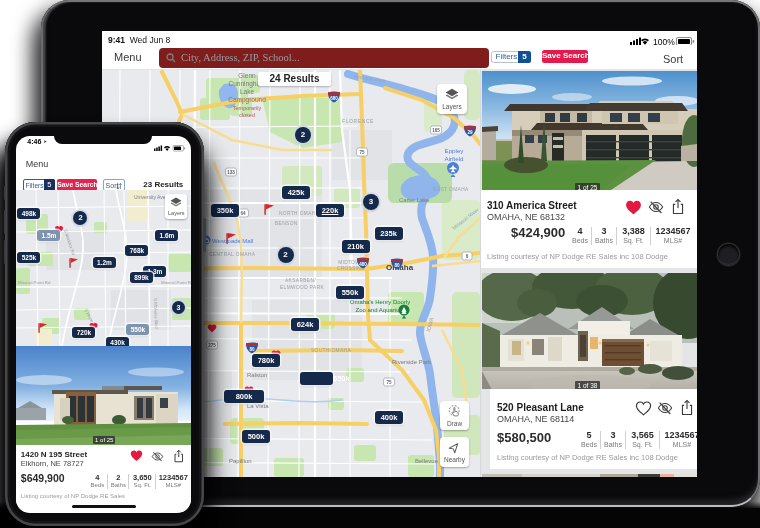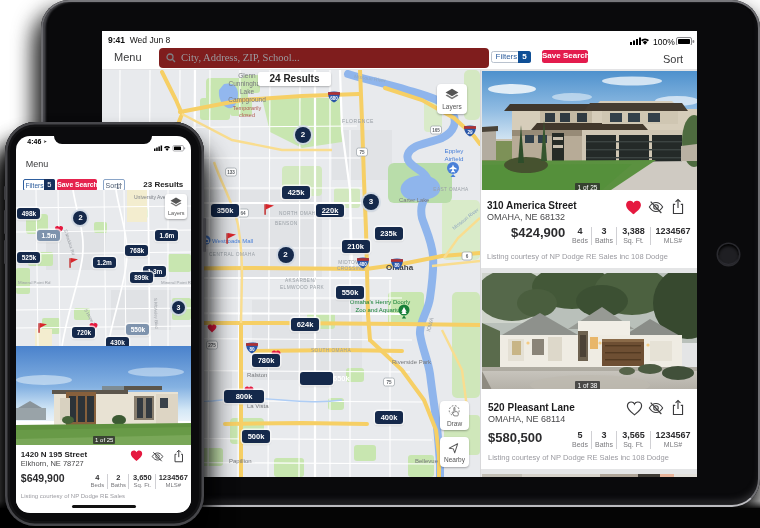--- a/index.html
+++ b/index.html
@@ -478,21 +478,21 @@
           <ellipse cx="196" cy="100" rx="16" ry="7" fill="#41503a"></ellipse>
           <ellipse cx="168" cy="96" rx="12" ry="5" fill="#4c5b42"></ellipse>
           <ellipse cx="145" cy="98" rx="8" ry="4" fill="#57644a"></ellipse>
           <path d="M0 98 L10 117 L0 117 Z" fill="#8e8a80"></path>
           <ellipse cx="108" cy="112" rx="60" ry="10" fill="#beb9af" opacity="0.7"></ellipse>
         </svg>
         
         <div class="abs" style="left:93px; top:108px; width:25px; height:9px; background:rgba(45,45,45,0.8); color:#fff; font-size:6.5px; text-align:center; line-height:9px; border-radius:1px;">1 of 38</div>
       </div>
 
-      <div class="abs" style="left:0; top:319px; width:217px; height:79.5px; background:#fff;">
+      <div class="abs" style="left:9px; top:319px; width:217px; height:79.5px; background:#fff;">
 
         <div class="abs" style="left:7px; top:13px; font-size:10px; font-weight:bold; color:#1c1c1e;">520 Pleasant Lane</div>
 
         <div class="abs" style="left:7px; top:24.5px; font-size:9px; color:#48484a;">OMAHA, NE 68114</div>
 
         <svg class="abs" style="left:145px; top:12px;" width="17" height="15" viewBox="0 0 24 21">
             <path d="M12 19.4 C8 16 2 11.8 2 6.8 C2 3.4 4.6 1.3 7.4 1.3 C9.4 1.3 11.2 2.4 12 4.2 C12.8 2.4 14.6 1.3 16.6 1.3 C19.4 1.3 22 3.4 22 6.8 C22 11.8 16 16 12 19.4 Z" fill="none" stroke="#3c3c3e" stroke-width="1.7"></path>
           </svg>
 
         <svg class="abs" style="left:167px; top:12px;" width="16" height="14" viewBox="0 0 24 21">

